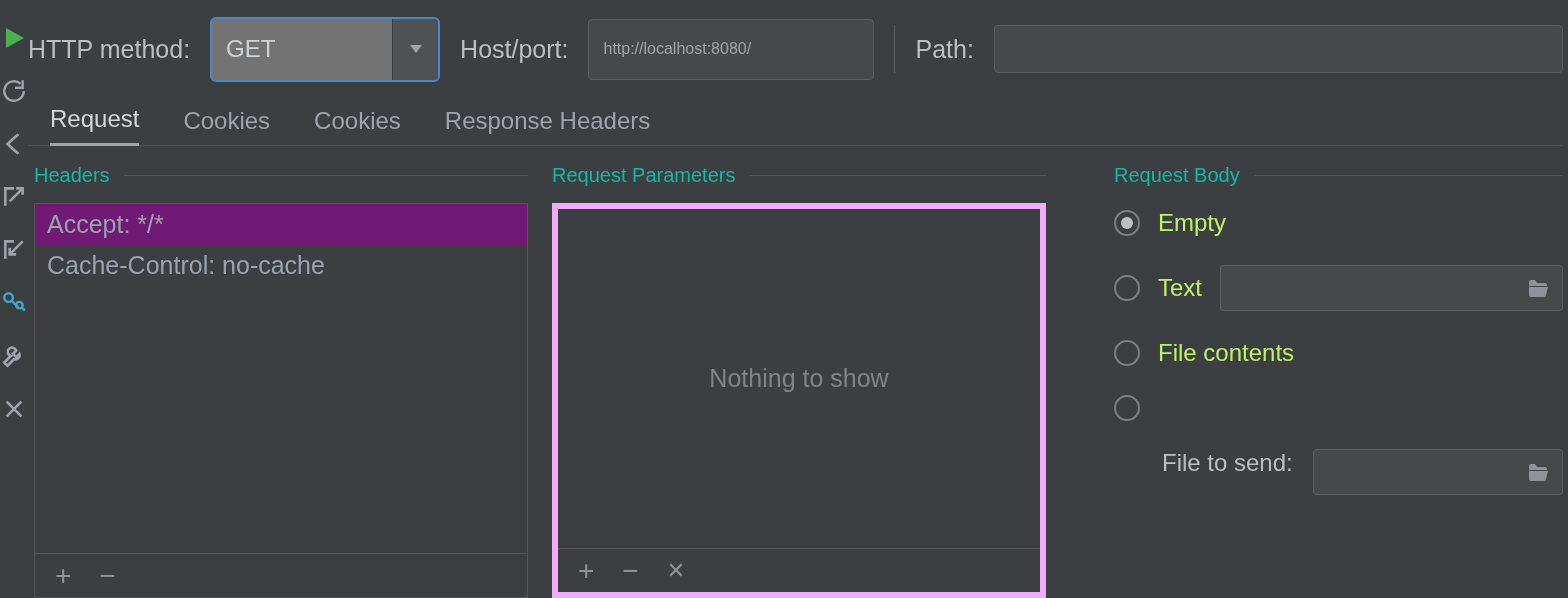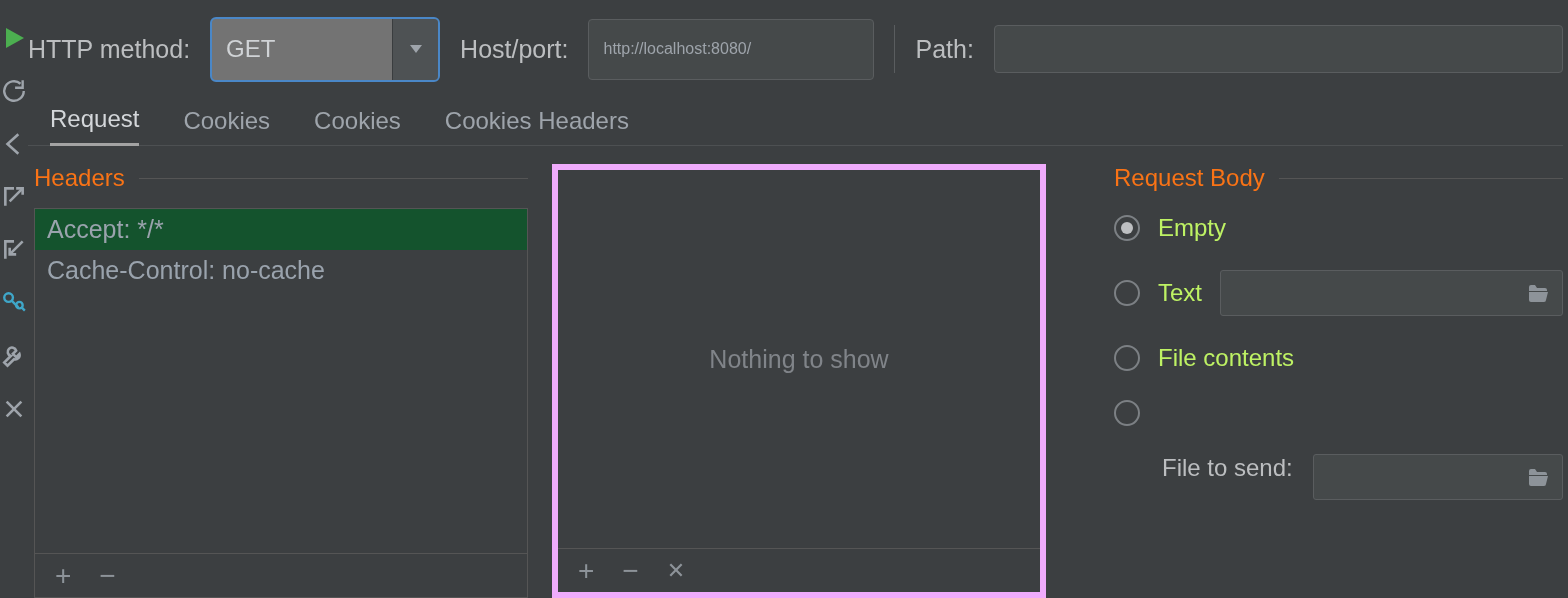--- a/index.html
+++ b/index.html
@@ -67,30 +67,30 @@
     display:flex; gap:24px; flex:1; padding:18px 0 0 6px;
   }
   .panel { display:flex; flex-direction:column; }
   .panel.headers { width:494px; }
   .panel.params  { width:494px; }
   .panel.body    { flex:1;margin-left:44px; }
 
   .section-title {
     display:flex; align-items:center; gap:14px; margin-bottom:16px;
   }
-  .section-title .txt { color:#f97316; font-size:24px; white-space:nowrap;}
+  .section-title .txt { color:#14b8a6; font-size:20px; white-space:nowrap;}
   .section-title .line { flex:1; height:1px; background:#555; }
 
   .listbox {
     flex:1; border:1px solid #555; background:#3c3f41;
     display:flex;flex-direction:column; min-height:0;
   }
   .listrows { flex:1; overflow:auto; }
   .row { padding:6px 12px; color:#9aa3ad; font-size:25px;}
-  .row.sel { background:#14532d; }
+  .row.sel { background:#701a75; }
   .listtools {
     height:44px; border-top:1px solid #555;
     display:flex; align-items:center; gap:28px; padding-left:20px;
     color:#8d9399;
   }
   .listtools .ic { cursor:pointer; font-size:28px; line-height:1; }
 
   .empty {
     flex:1; border:6px solid #f0abfc;
     display:flex;flex-direction:column;
@@ -189,21 +189,21 @@
       </div>
       <div class="sep"></div>
       <span class="lbl">Path:</span>
       <div class="pathin"></div>
     </div>
 
     <div class="tabs">
       <div class="tab active">Request</div>
       <div class="tab">Cookies</div>
       <div class="tab">Cookies</div>
-      <div class="tab">Cookies Headers</div>
+      <div class="tab">Response Headers</div>
     </div>
 
     <div class="panels">
 
       <div class="panel headers">
         <div class="section-title">
           <span class="txt">Headers</span>
           <div class="line"></div>
         </div>
         <div class="listbox">
@@ -212,20 +212,24 @@
             <div class="row">Cache-Control: no-cache</div>
           </div>
           <div class="listtools">
             <span class="ic">+</span>
             <span class="ic">−</span>
           </div>
         </div>
       </div>
 
       <div class="panel params">
+        <div class="section-title">
+          <span class="txt">Request Parameters</span>
+          <div class="line"></div>
+        </div>
         <div class="empty">
           <div class="center">Nothing to show</div>
           <div class="listtools">
             <span class="ic">+</span>
             <span class="ic">−</span>
             <span class="ic" style="font-size:22px">✕</span>
           </div>
         </div>
       </div>
 

